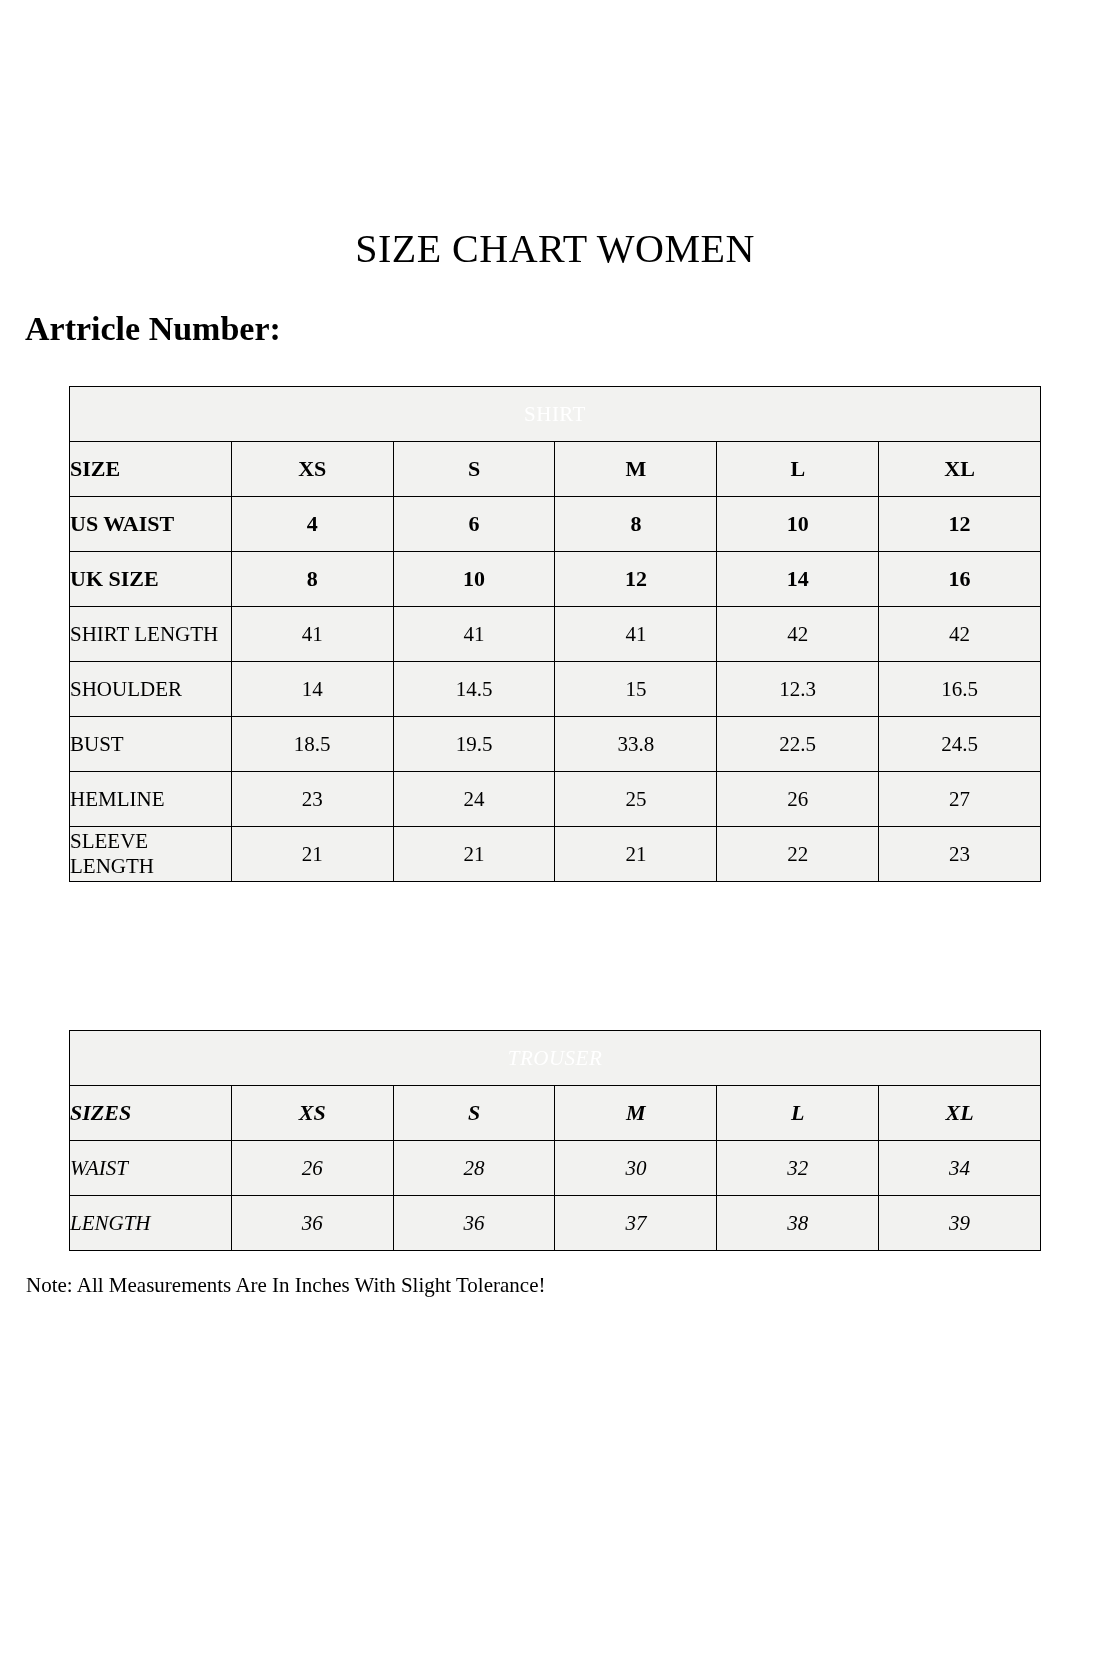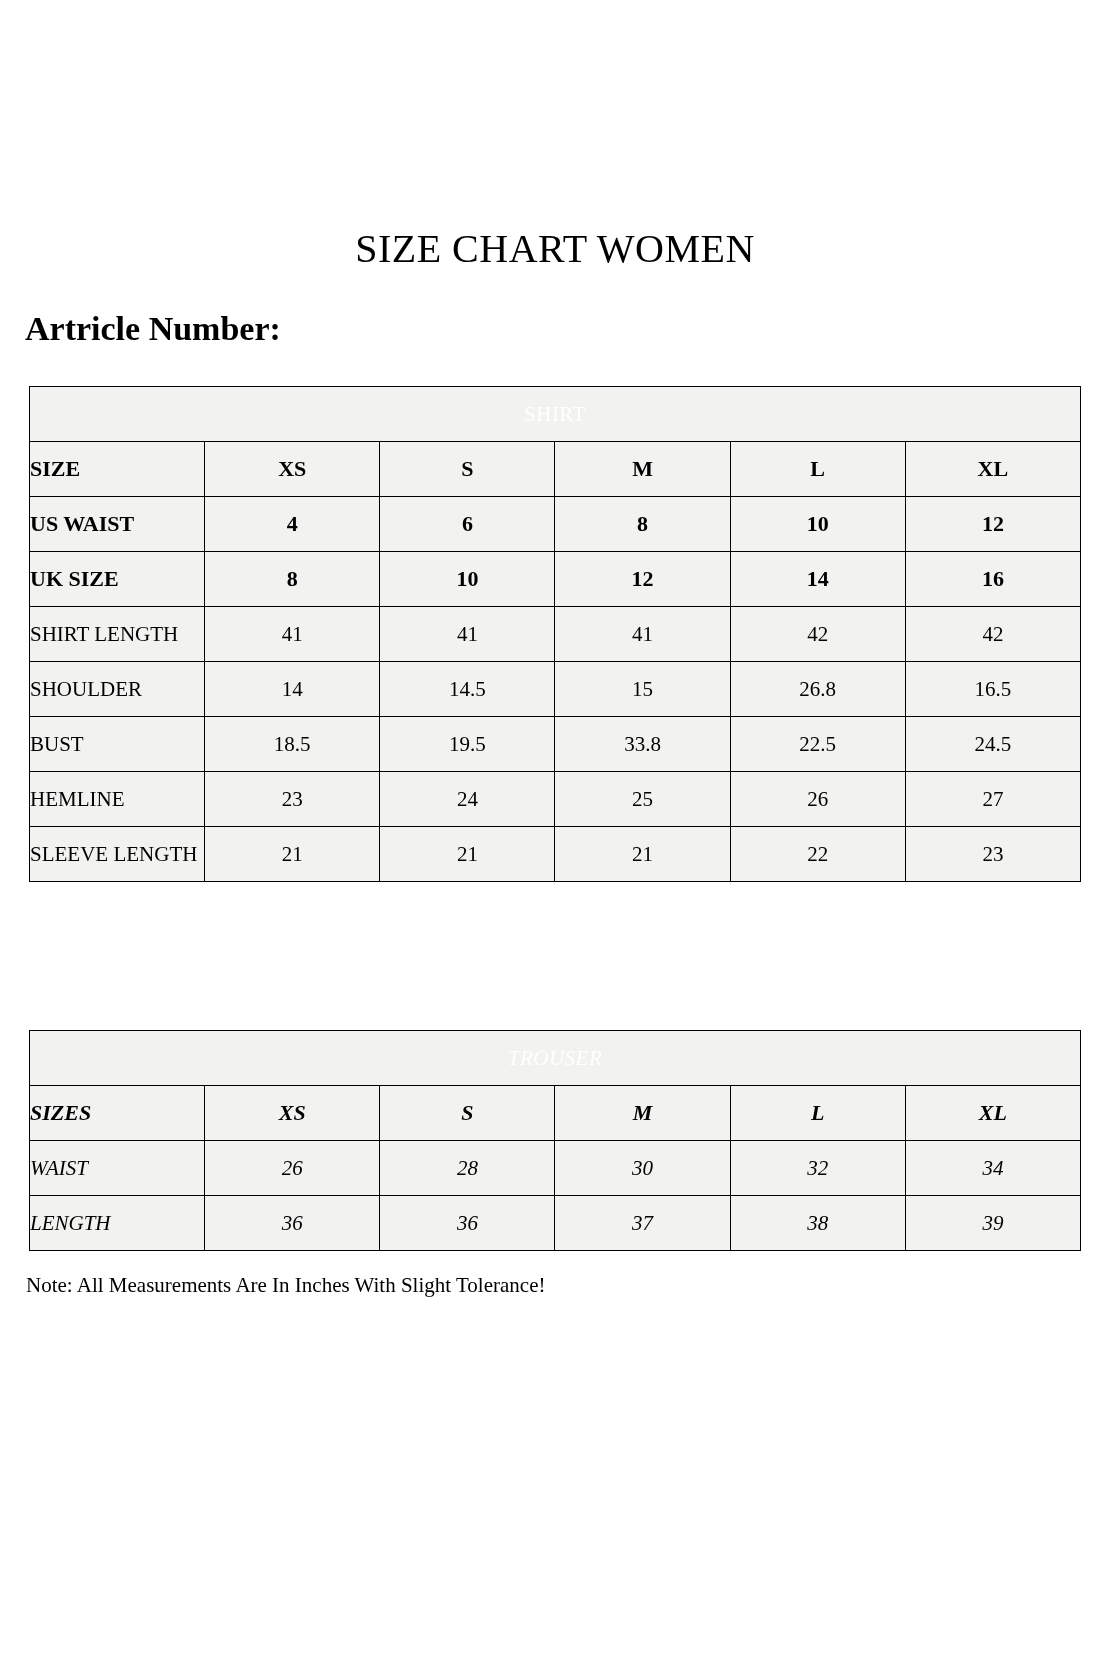--- a/index.html
+++ b/index.html
@@ -36,21 +36,21 @@
     font-weight: 700;
   }
   .article-no {
     text-align: center;
     font-size: 28px;
     font-weight: bold;
     margin-top: 14px;
   }
   table.size-table {
     border-collapse: collapse;
-    width: 1052px;
+    width: 972px;
     margin: 0 auto;
     table-layout: fixed;
   }
   table.shirt-table {
     margin-top: 38px;
   }
   table.trouser-table {
     margin-top: 0;
     font-style: italic;
   }
@@ -137,21 +137,21 @@
           <td class="val">41</td>
           <td class="val">41</td>
           <td class="val">42</td>
           <td class="val">42</td>
         </tr>
         <tr>
           <td class="label">SHOULDER</td>
           <td class="val">14</td>
           <td class="val">14.5</td>
           <td class="val">15</td>
-          <td class="val">26.8</td>
+          <td class="val">12.3</td>
           <td class="val">16.5</td>
         </tr>
         <tr>
           <td class="label">BUST</td>
           <td class="val">18.5</td>
           <td class="val">19.5</td>
           <td class="val">33.8</td>
           <td class="val">22.5</td>
           <td class="val">24.5</td>
         </tr>

